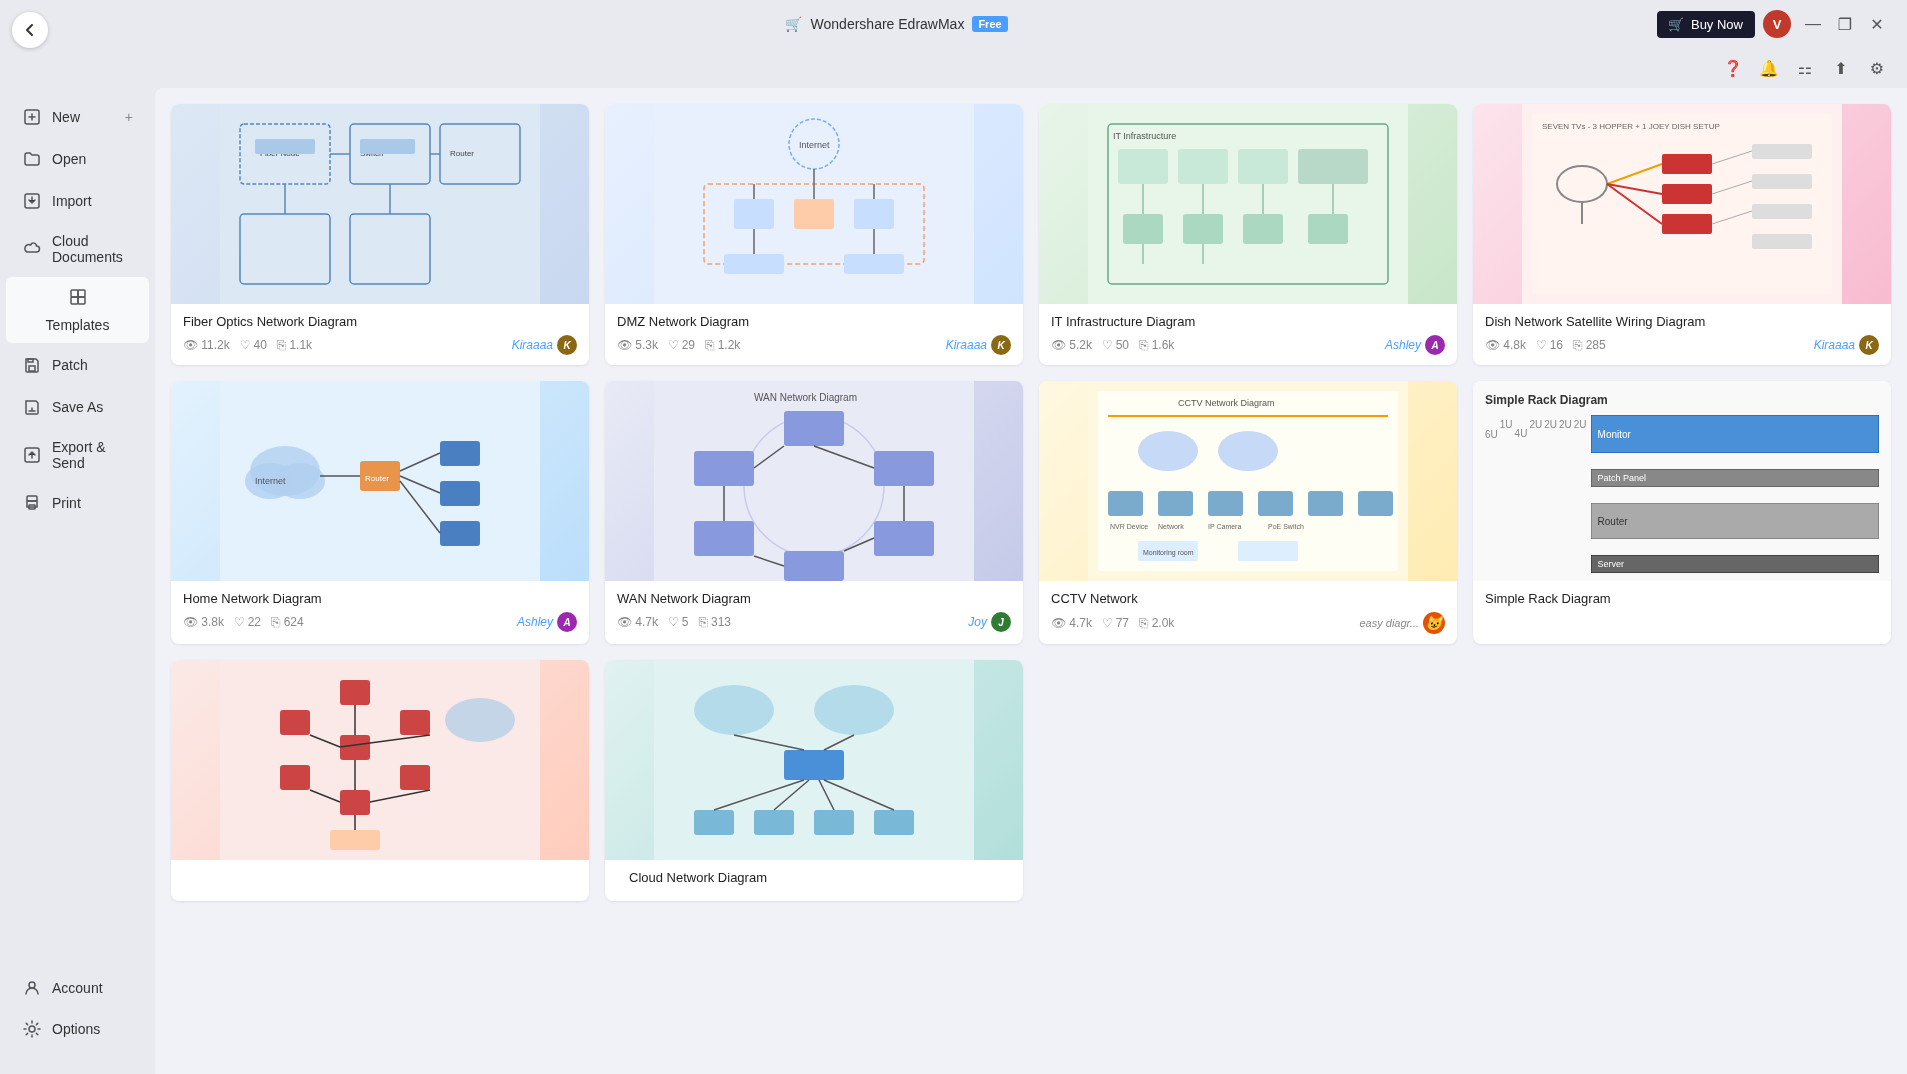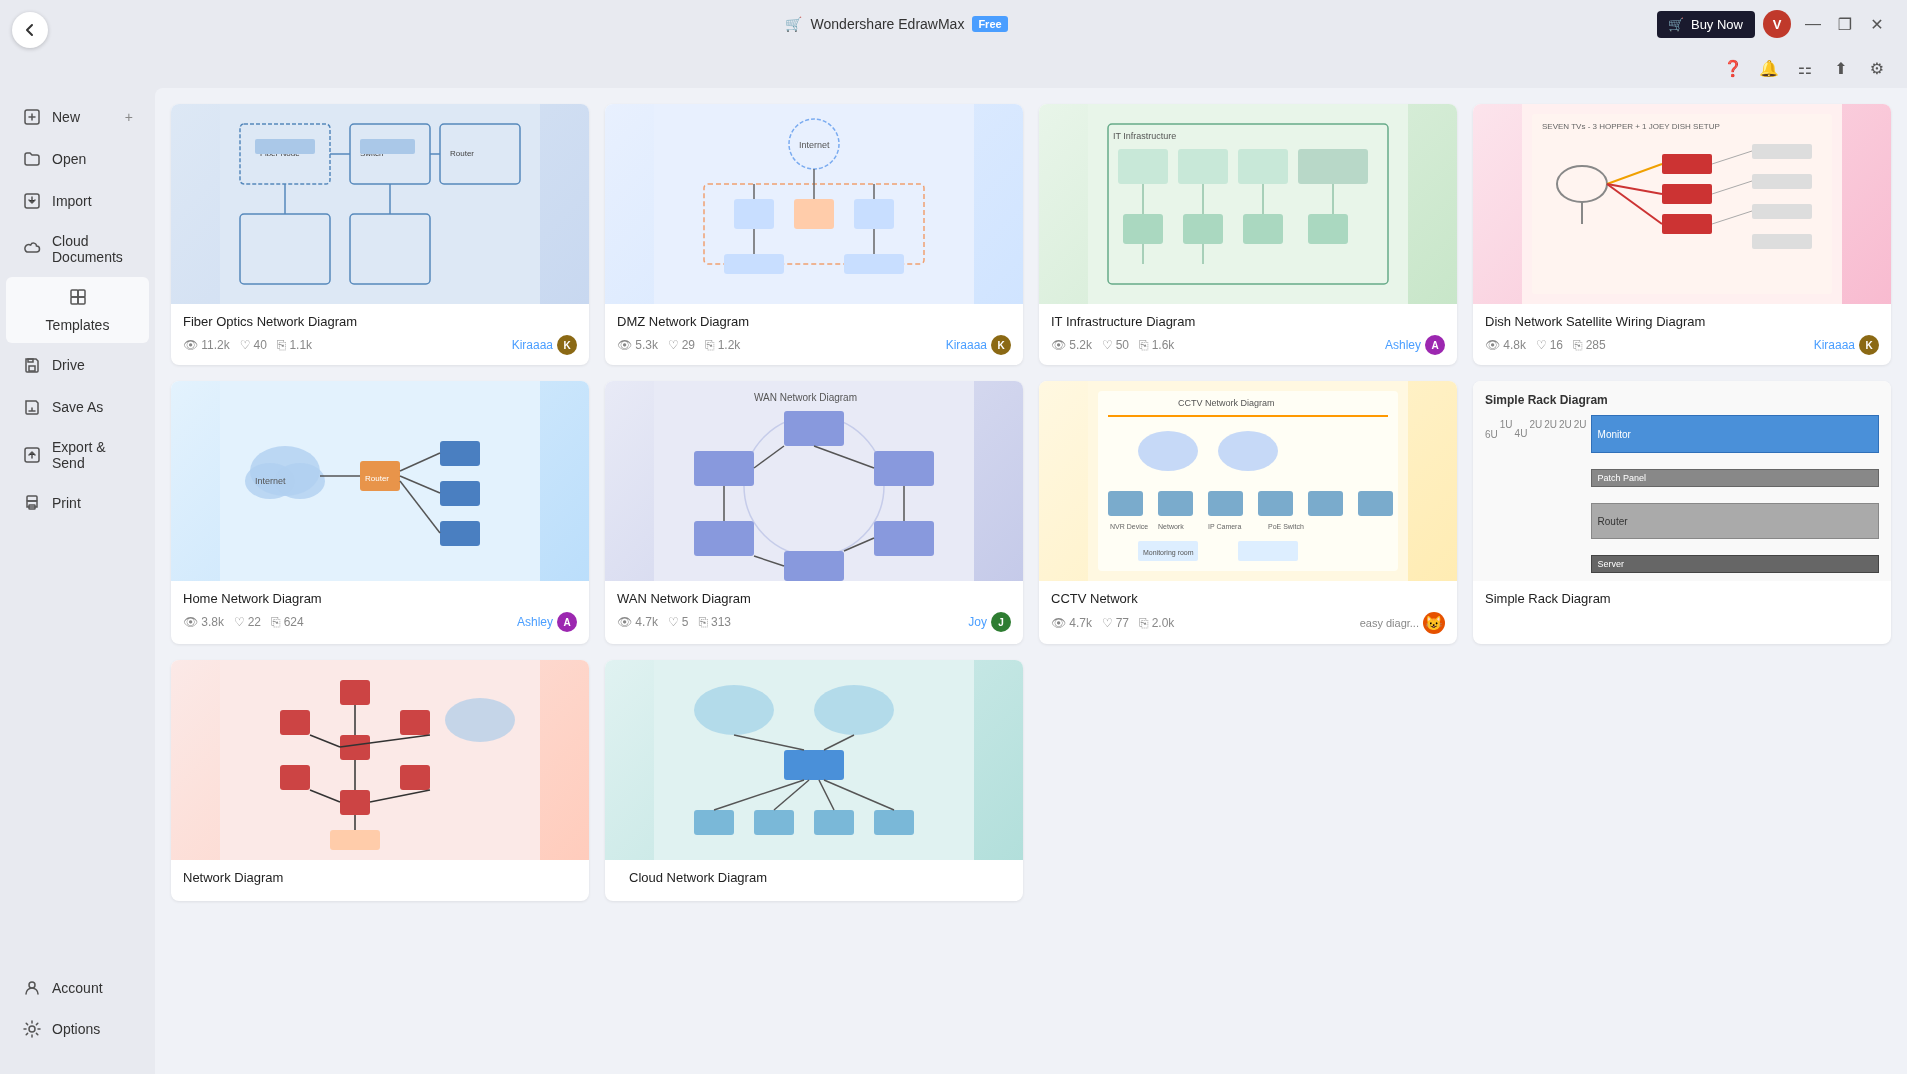--- a/index.html
+++ b/index.html
@@ -198,21 +198,21 @@
       font-size: 12px;
       color: #888;
     }
     .meta-stat {
       display: flex; align-items: center; gap: 3px;
     }
     .meta-author {
       margin-left: auto;
       color: #4a9eff;
       font-size: 12px;
-      display: flex; align-items: center; gap: 4px;
+      display: flex; align-items: center; gap: 4px; font-style: italic;
     }
     .author-avatar {
       width: 20px; height: 20px;
       border-radius: 50%;
       display: flex; align-items: center; justify-content: center;
       font-size: 10px;
       font-weight: 600;
       color: #fff;
     }
 
@@ -317,21 +317,21 @@
       <span>Templates</span>
     </div>
     <div class="sidebar-item">
       <span class="sidebar-icon">
         <svg width="18" height="18" viewBox="0 0 18 18">
             <path d="M3 3h10l2 2v10a1 1 0 01-1 1H4a1 1 0 01-1-1V3z" fill="none" stroke="#555" stroke-width="1.5"></path>
             <rect x="6" y="10" width="6" height="5" fill="none" stroke="#555" stroke-width="1.5"></rect>
             <rect x="5" y="3" width="5" height="3" fill="none" stroke="#555" stroke-width="1.5"></rect>
           </svg>
       </span>
-      <span>Drive</span>
+      <span>Patch</span>
     </div>
     <div class="sidebar-item">
       <span class="sidebar-icon">
         <svg width="18" height="18" viewBox="0 0 18 18">
             <path d="M3 3h10l2 2v10a1 1 0 01-1 1H4a1 1 0 01-1-1V3z" fill="none" stroke="#555" stroke-width="1.5"></path>
             <path d="M12 13H6M9 10v3" stroke="#555" stroke-width="1.5" stroke-linecap="round"></path>
           </svg>
       </span>
       <span>Save As</span>
     </div>
@@ -754,24 +754,20 @@
             <line x1="135" y1="45" x2="135" y2="75" stroke="#333" stroke-width="1.5"></line>
             <line x1="135" y1="100" x2="135" y2="130" stroke="#333" stroke-width="1.5"></line>
             <line x1="120" y1="87" x2="90" y2="75" stroke="#333" stroke-width="1.5"></line>
             <line x1="120" y1="87" x2="210" y2="75" stroke="#333" stroke-width="1.5"></line>
             <line x1="120" y1="142" x2="90" y2="130" stroke="#333" stroke-width="1.5"></line>
             <line x1="150" y1="142" x2="210" y2="130" stroke="#333" stroke-width="1.5"></line>
             <line x1="135" y1="155" x2="135" y2="175" stroke="#333" stroke-width="1.5"></line>
             <rect x="110" y="170" width="50" height="20" rx="3" fill="#ffccaa"></rect>
           </svg>
         </div>
-        <div class="card-info">
-          <div class="card-title" style="color:#222;font-size:13px;">Network Diagram</div>
-          <div class="card-meta"></div>
-        </div>
       </div>
 
       <div class="template-card">
         <div class="card-thumbnail thumb-net9">
           <svg viewBox="0 0 320 200" xmlns="http://www.w3.org/2000/svg">
             <rect width="320" height="200" fill="#e0f2f1"></rect>
 
             <ellipse cx="80" cy="50" rx="40" ry="25" fill="#a8d5e8" opacity="0.8"></ellipse>
             <ellipse cx="200" cy="50" rx="40" ry="25" fill="#a8d5e8" opacity="0.8"></ellipse>
 

